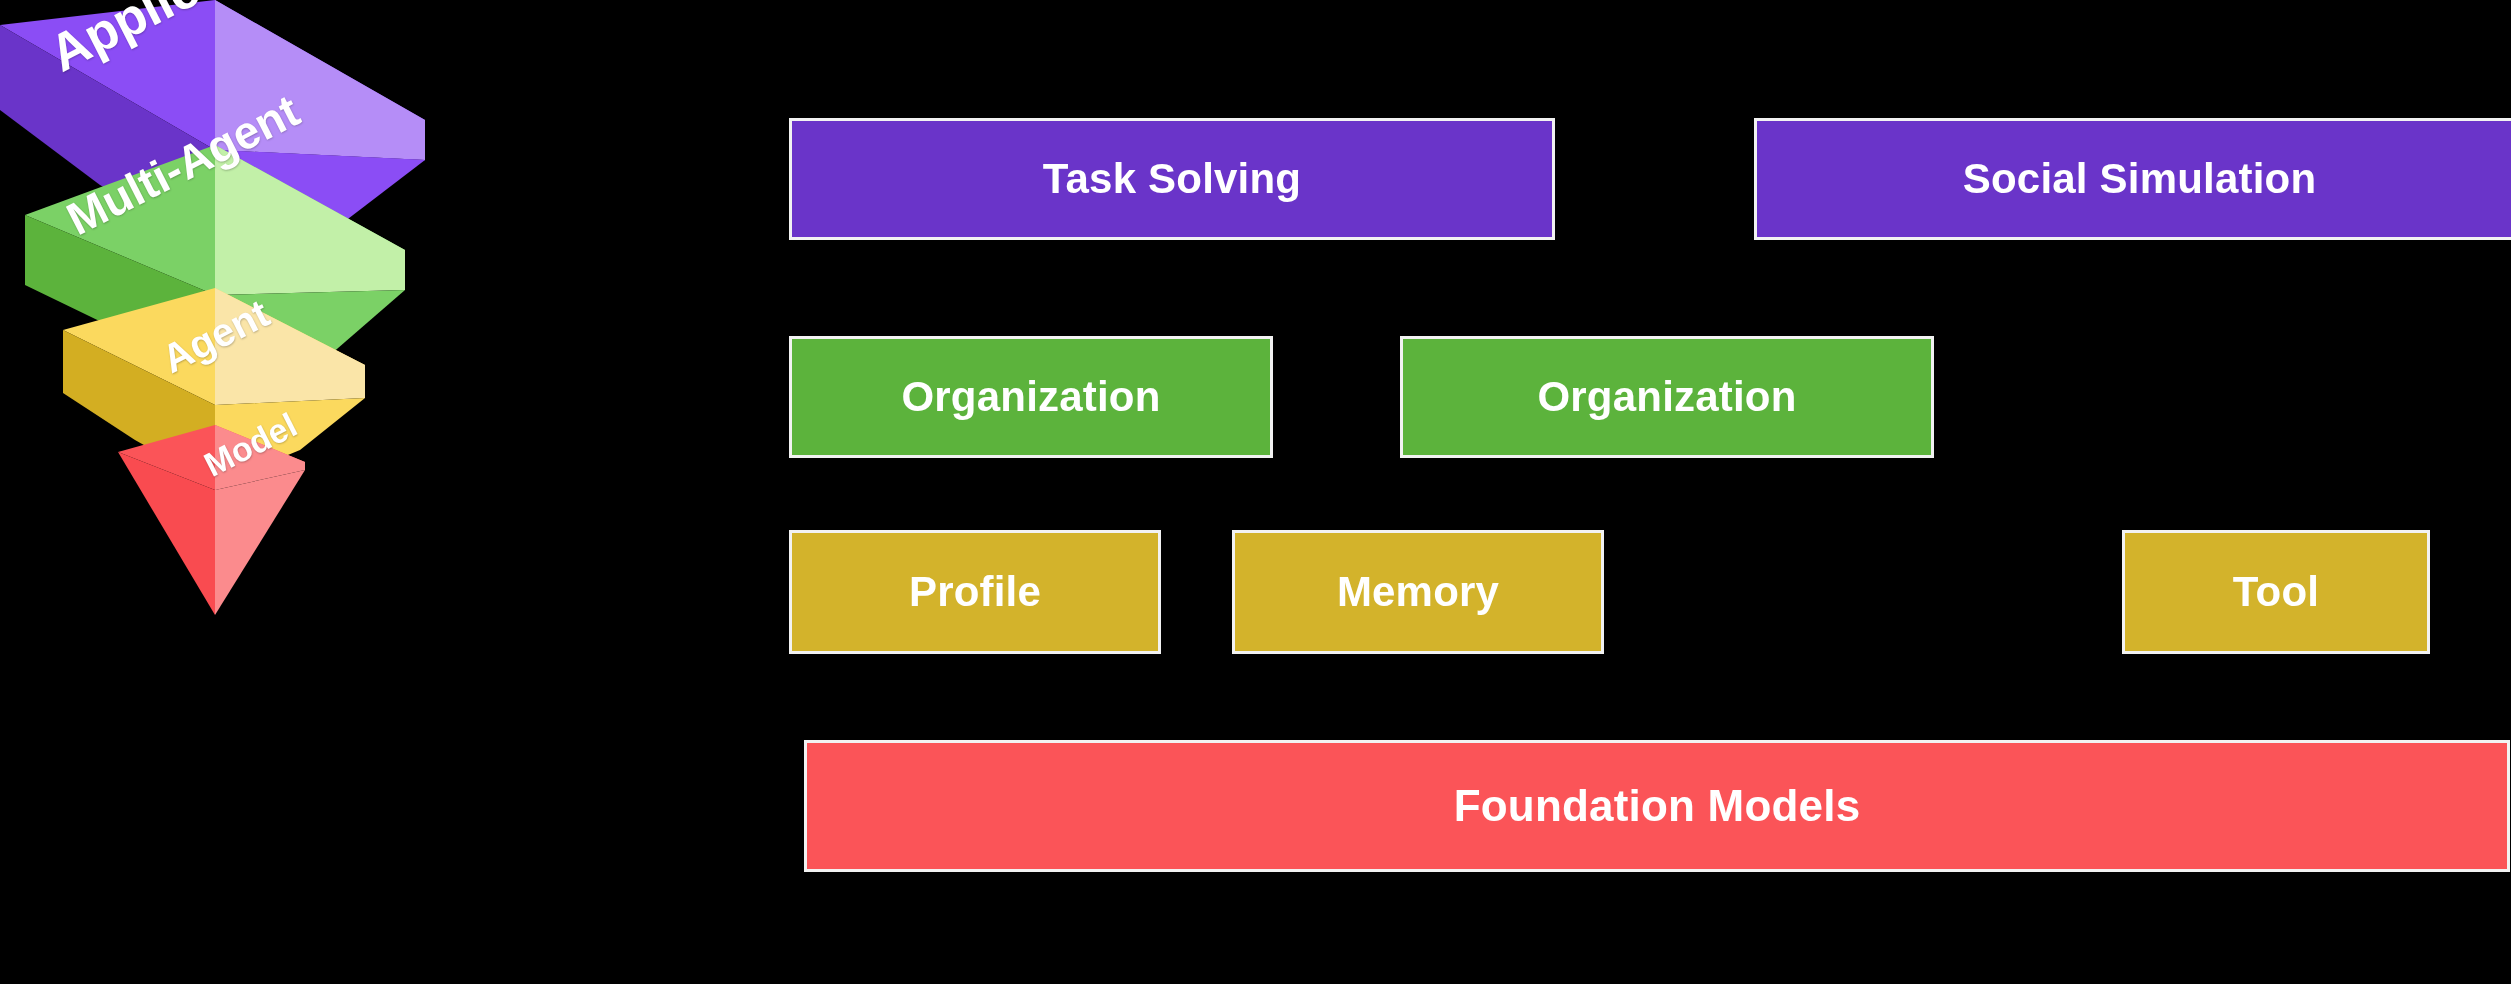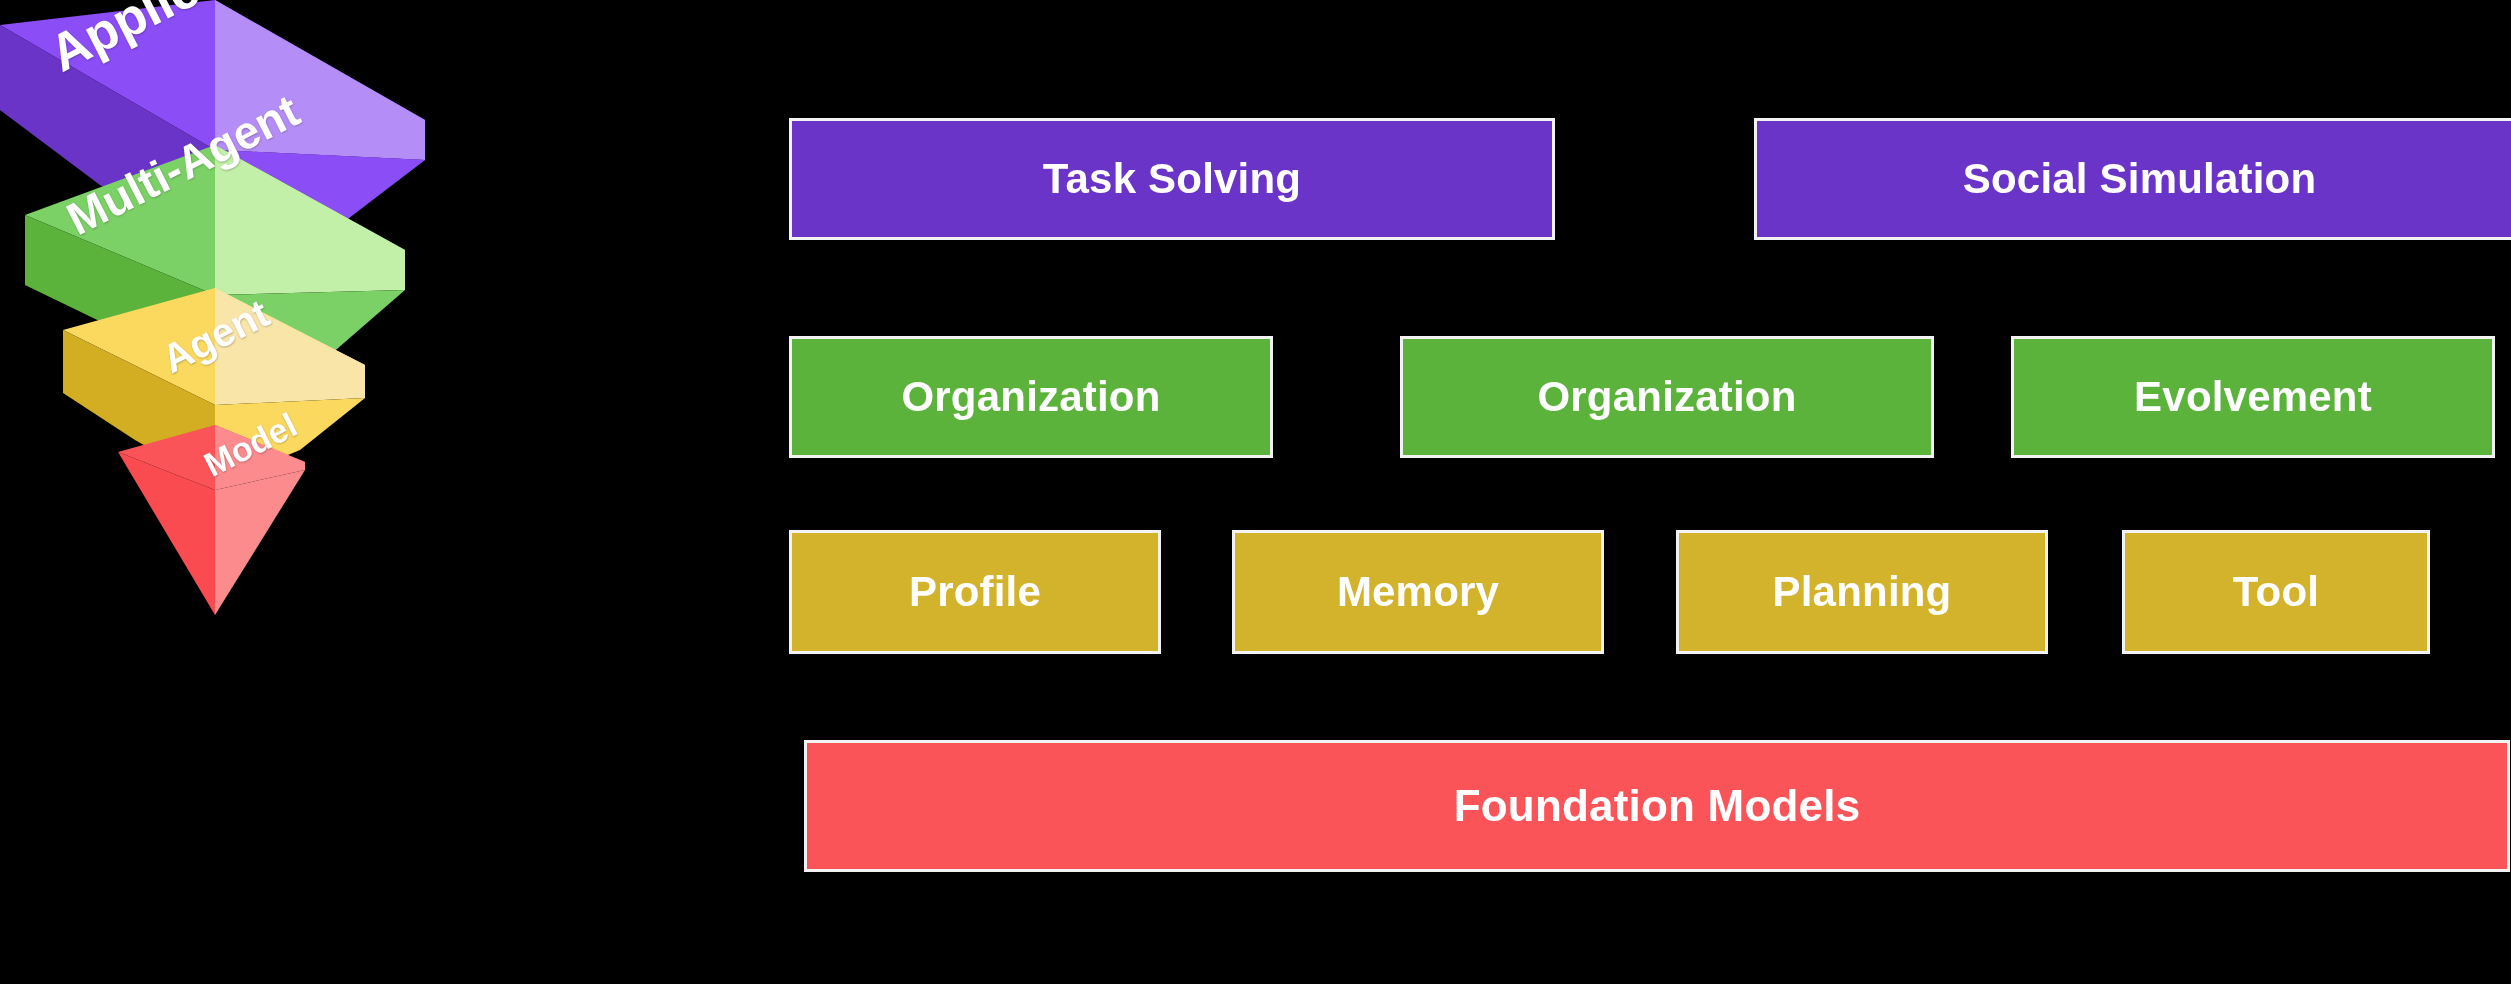--- a/index.html
+++ b/index.html
@@ -143,27 +143,25 @@
   <div id="panel">
 
     <div class="row row-application">
       <div class="box" style="left: 789px; width: 766px;">Task Solving</div>
       <div class="box" style="left: 1754px; width: 771px;">Social Simulation</div>
     </div>
 
     <div class="row row-multiagent">
       <div class="box" style="left: 789px; width: 484px;">Organization</div>
       <div class="box" style="left: 1400px; width: 534px;">Organization</div>
-      <div class="box" style="left: 2011px; width: 484px;">Evolvement</div>
     </div>
 
     <div class="row row-agent">
       <div class="box" style="left: 789px; width: 372px;">Profile</div>
       <div class="box" style="left: 1232px; width: 372px;">Memory</div>
-      <div class="box" style="left: 1676px; width: 372px;">Planning</div>
       <div class="box" style="left: 2122px; width: 308px;">Tool</div>
     </div>
 
     <div class="row row-model">
       <div class="box" style="left: 789px; width: 1706px;">Foundation Models</div>
     </div>
 
   </div>
 </div>
 

